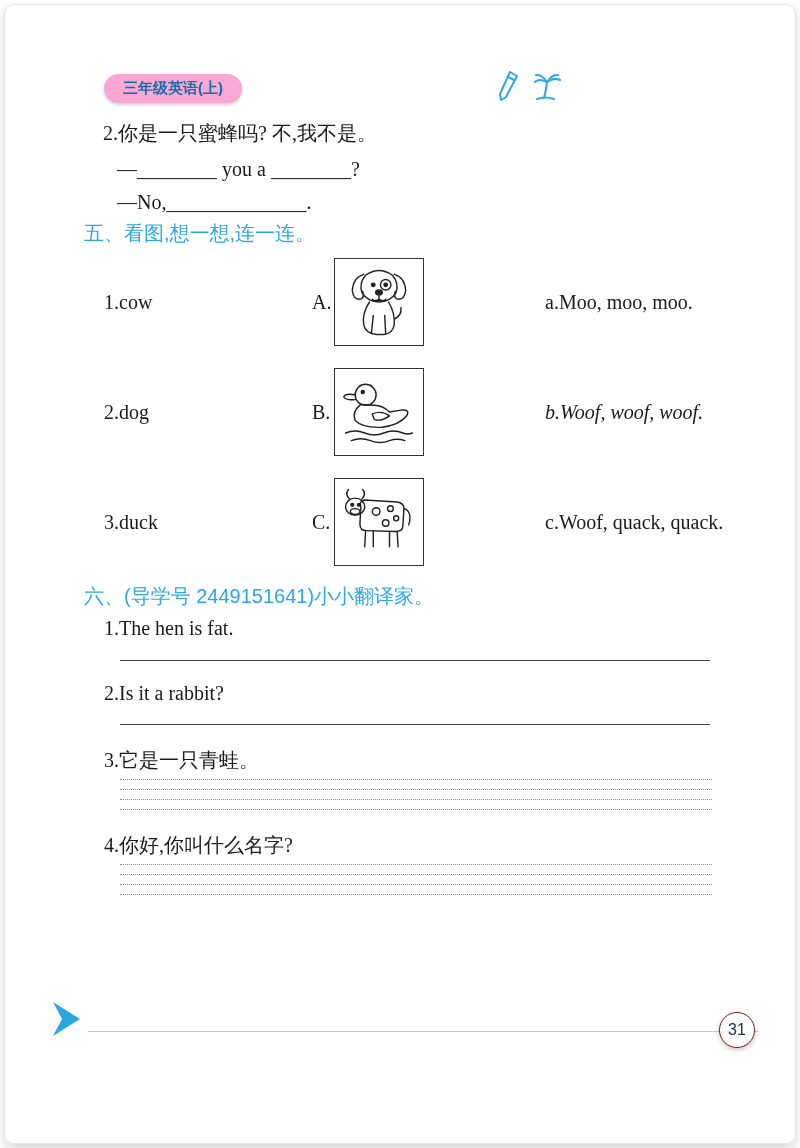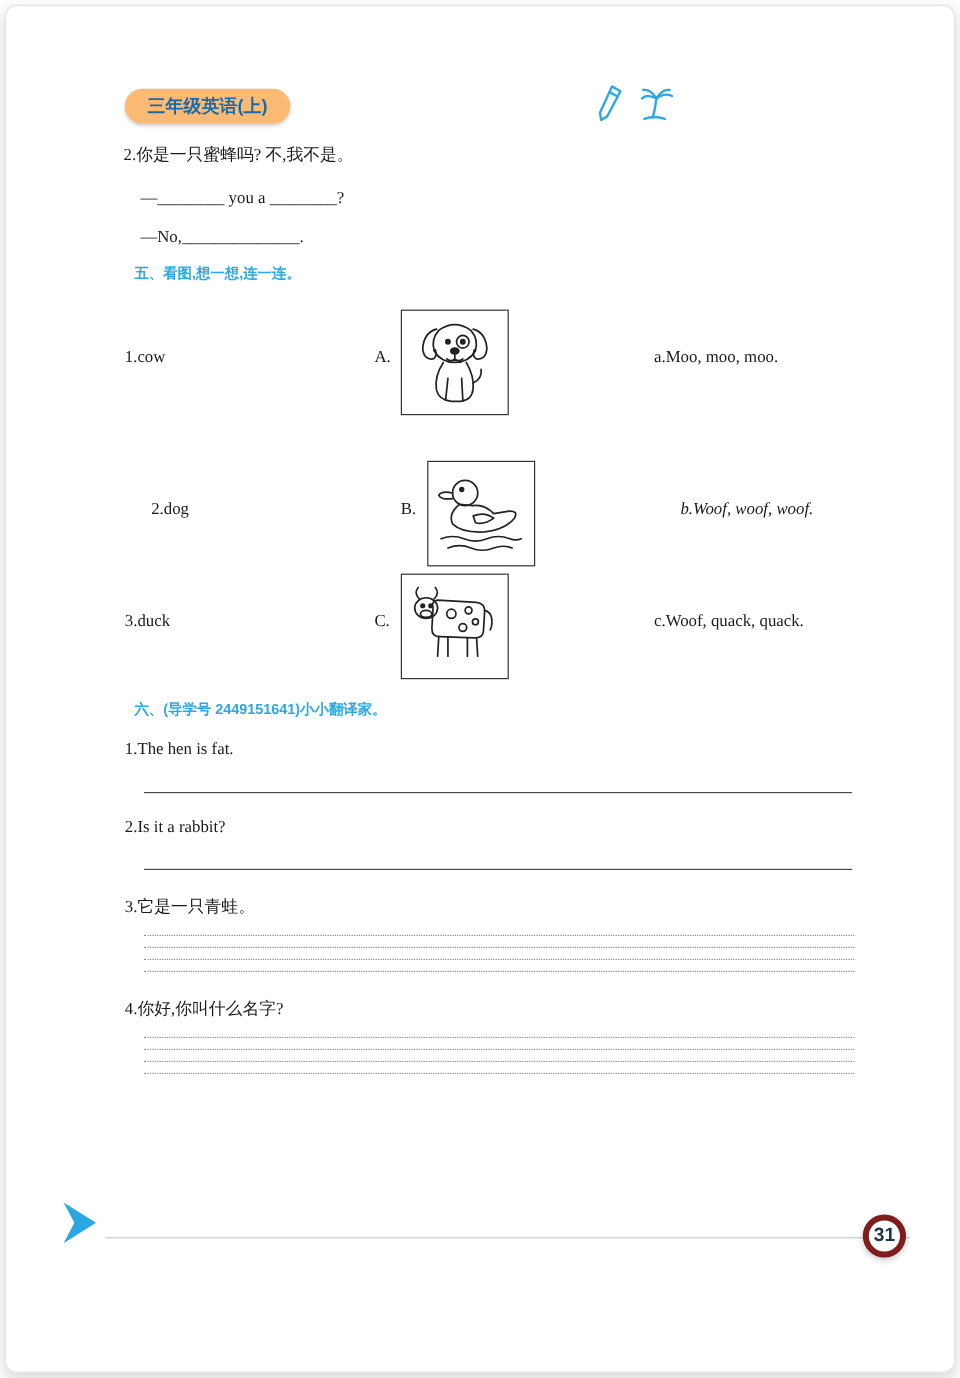--- a/index.html
+++ b/index.html
@@ -4,53 +4,53 @@
 <style>
   * { box-sizing: border-box; }
   html,body { margin:0; padding:0; }
   body {
     width:800px; height:1148px; position:relative; background:#fff;
     font-family:"Liberation Serif","DejaVu Serif",serif; color:#1a1a1a;
     overflow:hidden;
   }
   .abs { position:absolute; }
   .sans { font-family:"Liberation Sans","DejaVu Sans",sans-serif; }
-  .t { position:absolute; font-size:14px; white-space:nowrap; }
+  .t { position:absolute; font-size:20px; white-space:nowrap; }
   .sheet {
     position:absolute; left:4px; top:4px; right:4px; bottom:4px;
     border:1px solid #e2e2e2; border-radius:10px;
     box-shadow:0 5px 12px rgba(0,0,0,.16);
     pointer-events:none;
   }
   .grade-pill {
     left:104px; top:74px; width:138px; height:29px;
-    background:#fdba74; border-radius:15px;
+    background:#f9a8d4; border-radius:15px;
     display:flex; align-items:center; justify-content:center;
     font-size:15px; font-weight:bold; color:#1b6aa8;
     box-shadow:0 2px 3px rgba(0,0,0,.18);
   }
   .brand { left:496px; top:64px; height:46px; display:flex; align-items:center; gap:12px; }
   .brand-text { font-size:28px; font-weight:bold; letter-spacing:7px; color:#2ea8e2; }
   .icon { display:inline-flex; align-items:center; }
-  .section-title { font-weight:bold; color:#2ea8e2; font-size:12px;margin-left:28px; }
+  .section-title { font-weight:normal; color:#2ea8e2; font-size:20px; }
   .match-row { position:absolute; left:0; width:672px; height:88px; }
   .img-box {
     position:absolute; left:334px; top:0; width:90px; height:88px;
     border:1px solid #333; background:#fff;
     display:flex; align-items:center; justify-content:center;
   }
   .answer-line { position:absolute; height:0; border-top:1px solid #4a4a4a; }
   .dotted-group { position:absolute; width:592px; }
   .dotted-group .dl { height:0; border-top:1px dotted #8a8a8a; margin-bottom:9px; }
   .page-num {
     left:719px; top:1012px; width:36px; height:36px; border-radius:50%;
-    background:#fff; border:5px solid #7f1d1d;
+    background:#fff; border:1px solid #7f1d1d;
     box-shadow:0 2px 5px rgba(0,0,0,.22);
     display:flex; align-items:center; justify-content:center;
-    font-size:16px; font-weight:bold; color:#223645; z-index:5;
+    font-size:16px; font-weight:normal; color:#223645; z-index:5;
   }
 </style>
 </head>
 <body>
 
 <div class="sheet"></div>
 
 <div class="grade-pill abs sans">
   <span>三年级英语(上)</span>
 </div>
@@ -100,21 +100,21 @@
         <path d="M45 37 L45 41 M45 41 Q41 44 38 41 M45 41 Q49 44 52 41"></path>
         <path d="M35 44 Q27 56 29 68 Q31 77 42 78 L50 78 Q60 77 61 67 Q62 56 55 44"></path>
         <path d="M39 58 L37 77 M51 58 L52 77"></path>
         <path d="M61 62 Q69 58 68 50"></path>
       </g>
     </svg>
   </div>
   <span class="t" style="left:545px; top:33px;">a.Moo, moo, moo.</span>
 </div>
 
-<div class="match-row" style="top:384px;margin-left:22px;">
+<div class="match-row" style="top:368px;">
   <span class="t" style="left:104px; top:33px;">2.dog</span>
   <span class="t" style="left:312px; top:33px;">B.</span>
   <div class="img-box">
     <svg viewBox="0 0 90 88" width="86" height="84">
       <g fill="none" stroke="#222" stroke-width="1.5" stroke-linecap="round" stroke-linejoin="round">
         <circle cx="31" cy="26" r="11"></circle>
         <circle cx="28" cy="23" r="1.6" fill="#222"></circle>
         <path d="M20 26 Q10 24 8 28 Q10 32 20 31"></path>
         <path d="M26 36 Q16 44 20 53 Q28 61 48 60 Q66 58 74 48 Q78 41 68 42 L56 44 Q48 36 38 37 Z"></path>
         <path d="M38 46 Q48 42 56 48 Q48 54 40 52 Z"></path>

